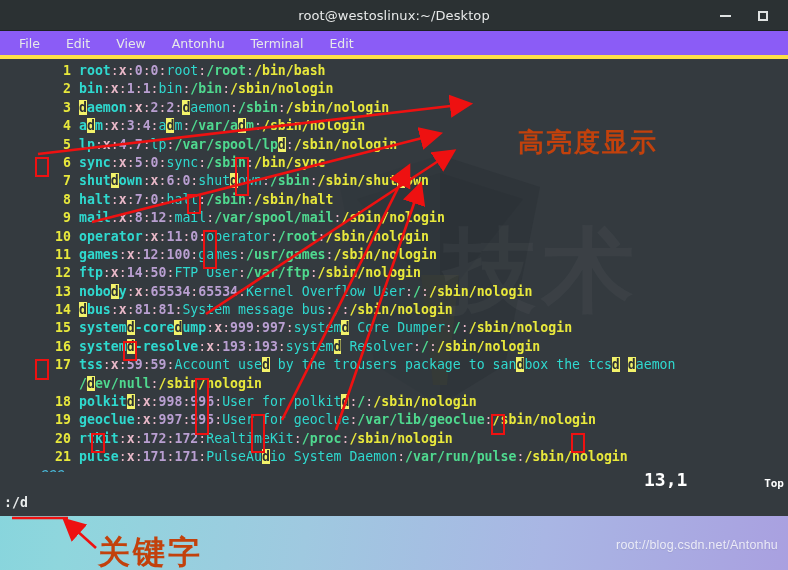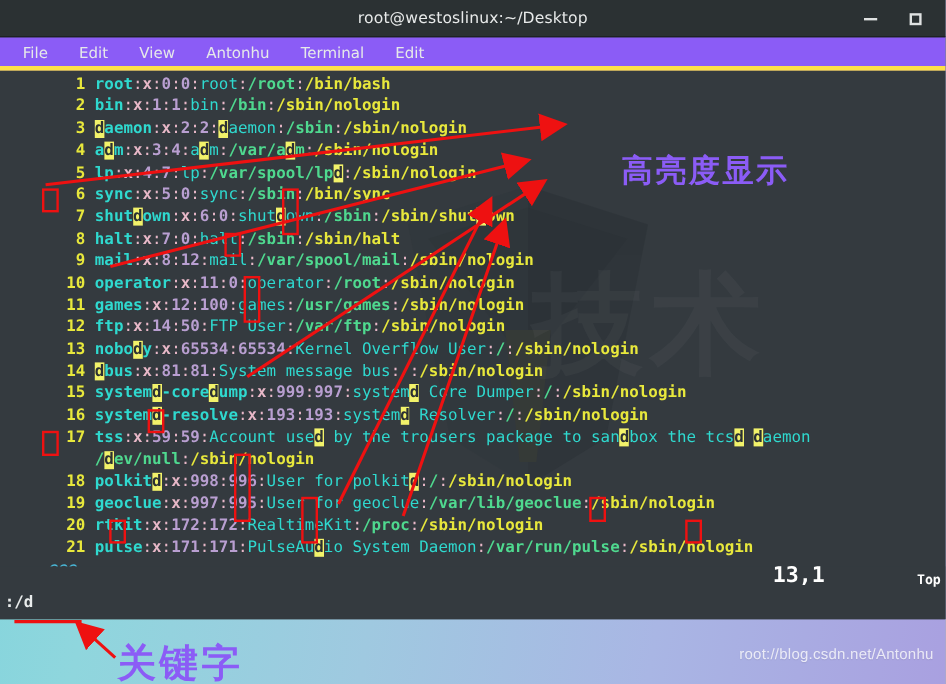--- a/index.html
+++ b/index.html
@@ -107,21 +107,21 @@
   }
   #scroll-indicator{
     position:absolute; right:4px; bottom:26px;
     font-size:11px; color:#ffffff; font-weight:bold;
   }
 
   
   #annotations{ position:absolute; left:0; top:0; width:788px; height:570px;
                 pointer-events:none; }
   .cn-label{
-    position:absolute; color:#8b5cf6; font-weight:bold;
+    position:absolute; color:#c2410c; font-weight:bold;
     font-family:Liberation Mono, monospace;
     white-space:nowrap;
   }
   #label-highlight{ left:518px; top:125px; font-size:26px; letter-spacing:2px; }
   #label-keyword { left:98px;  top:531px; font-size:32px; letter-spacing:3px; }
 </style>
 </head>
 <body>
 
 <div id="desktop-watermark">root://blog.csdn.net/Antonhu</div>

